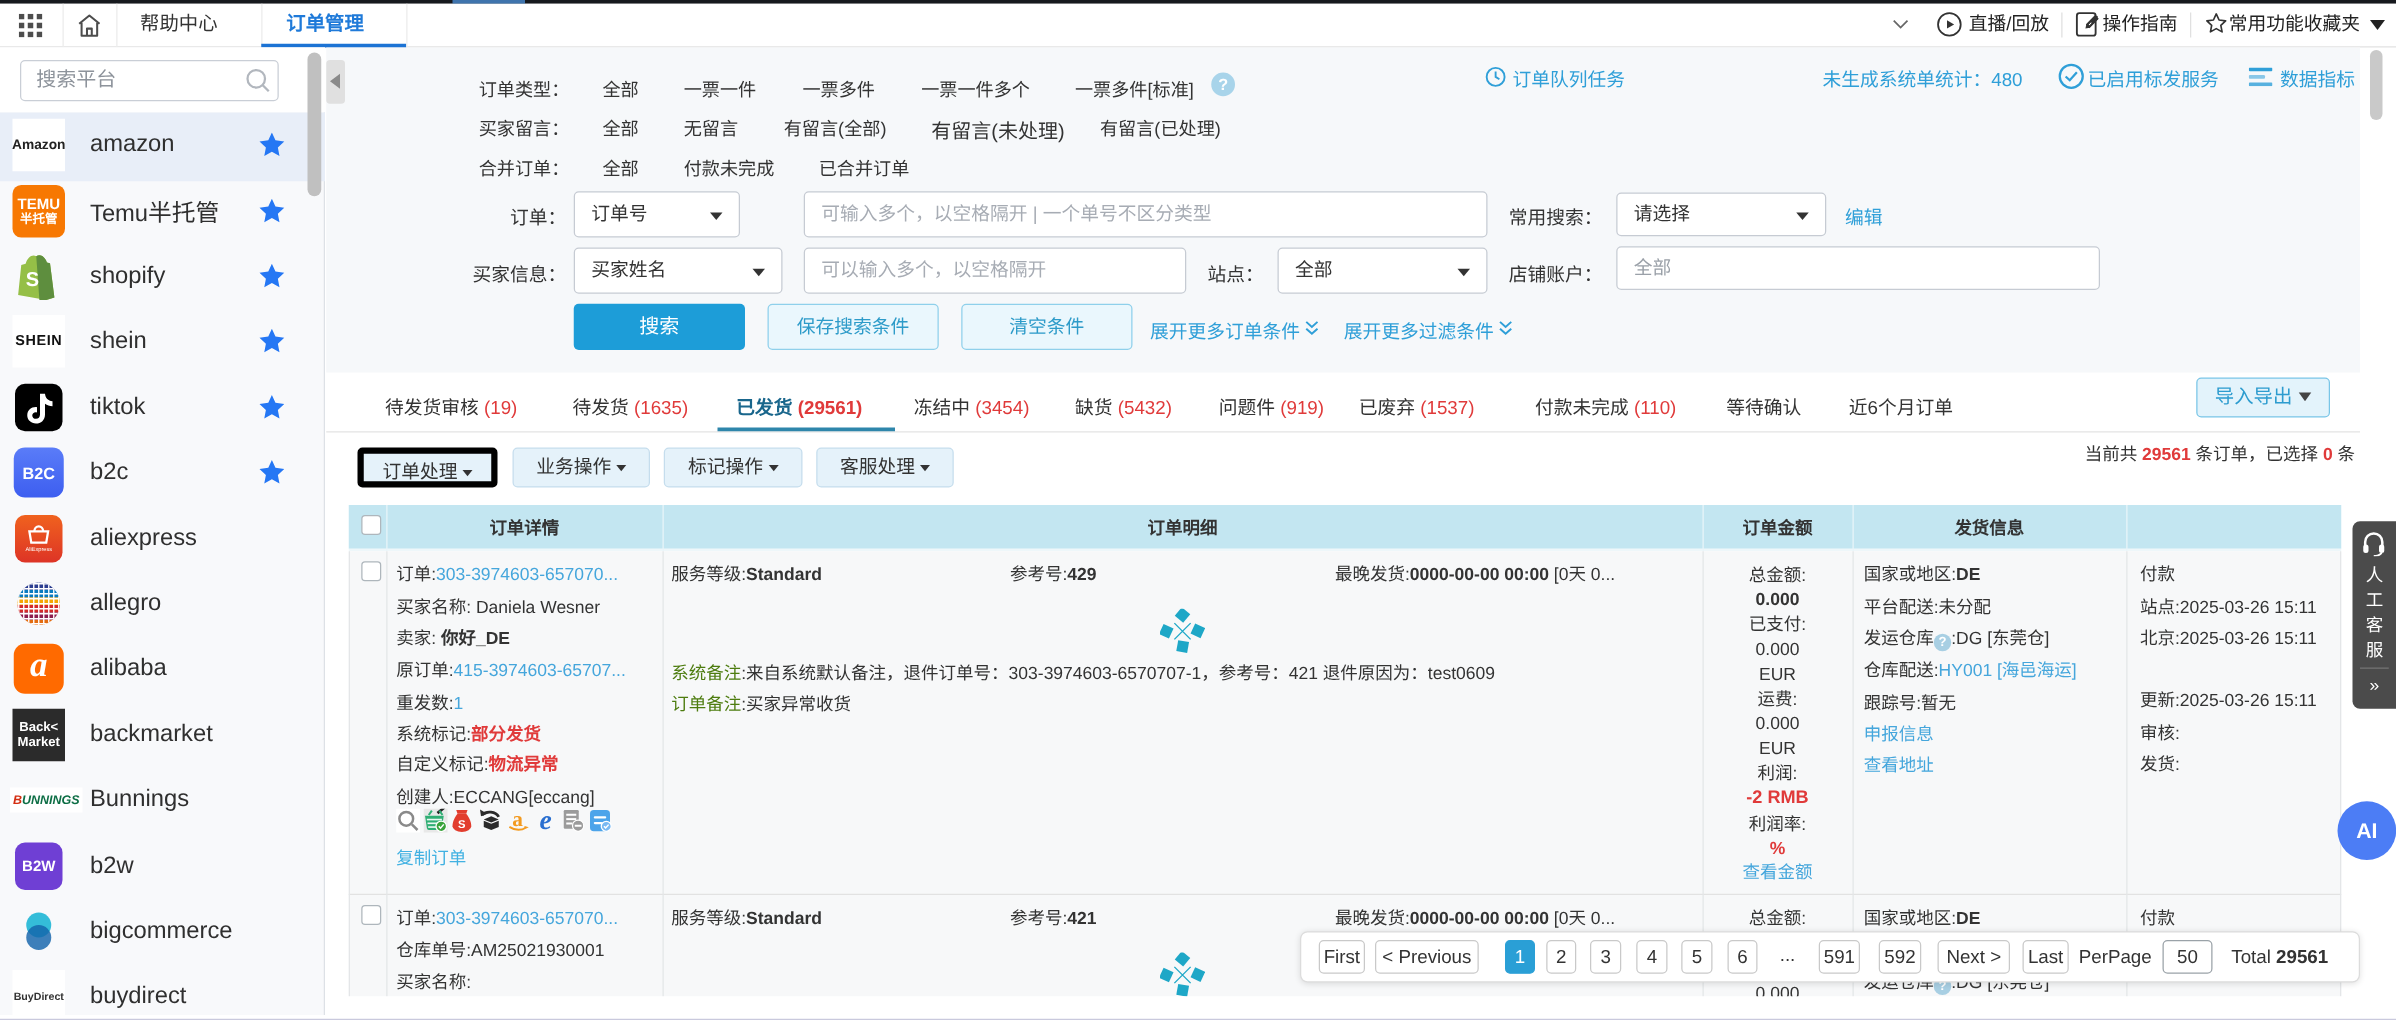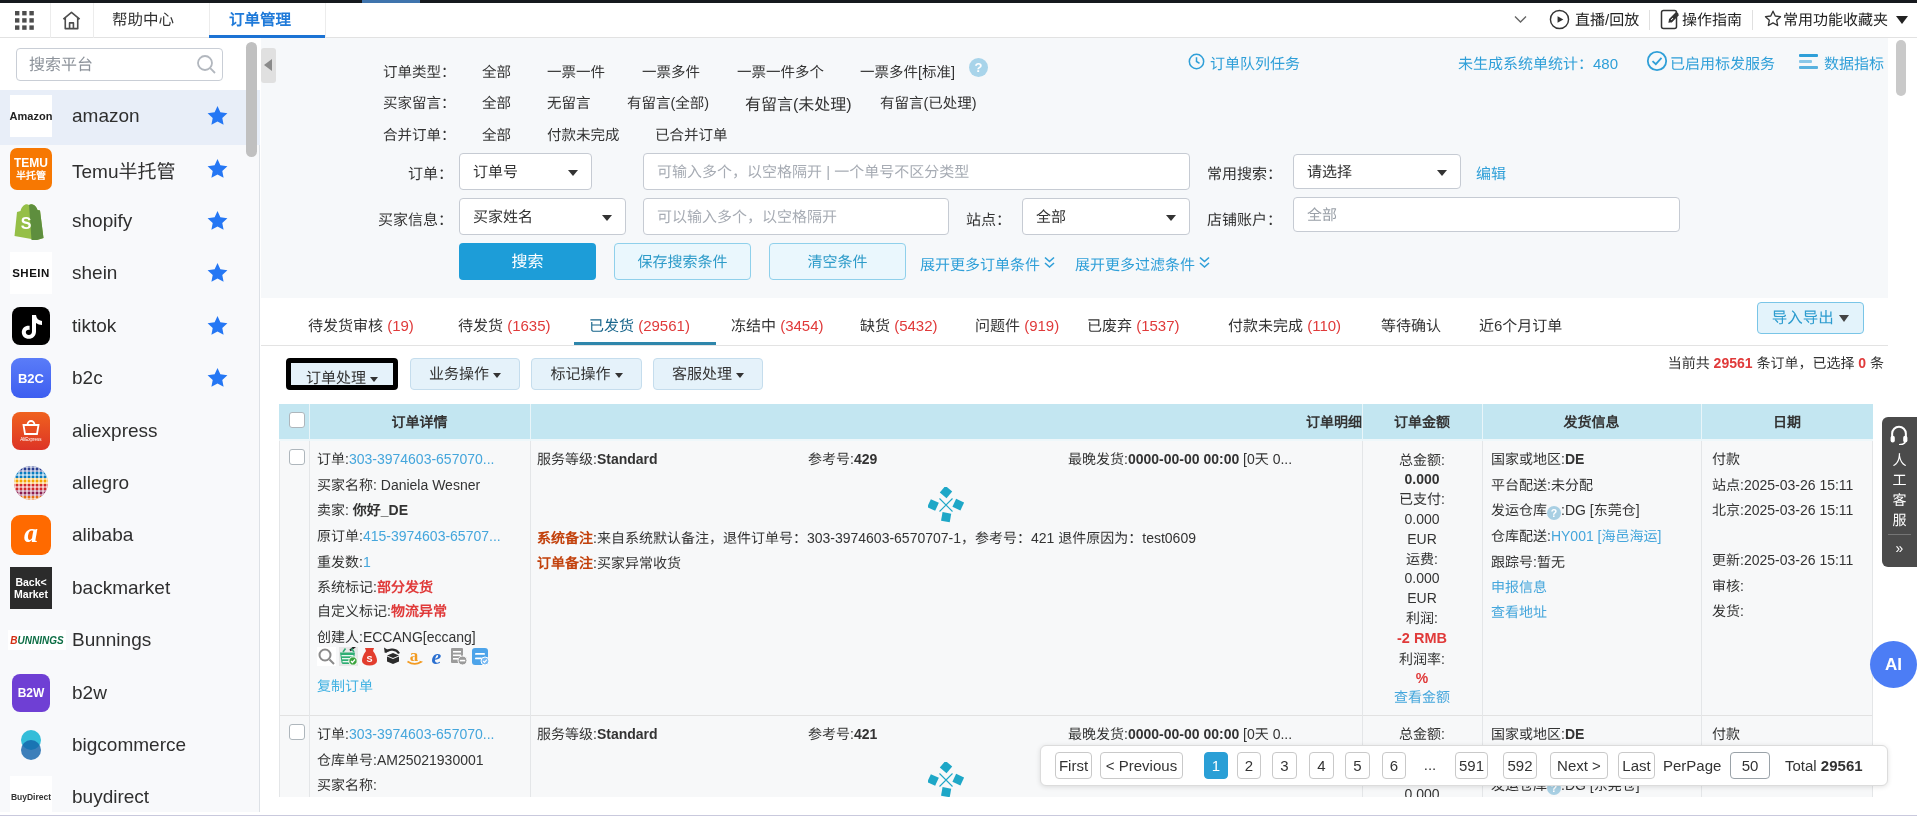--- a/index.html
+++ b/index.html
@@ -3,21 +3,21 @@
 <meta charset="utf-8">
 <title>订单管理</title>
 <style>
 *{margin:0;padding:0;box-sizing:border-box}
 html,body{width:1917px;height:819px;overflow:hidden;background:#fff;
   font-family:"Liberation Sans",sans-serif;color:#333;-webkit-font-smoothing:antialiased}
 .abs{position:absolute}
 .page{position:relative;width:1917px;height:819px;overflow:hidden}
 .lnk{color:#45a6dc}
 .red{color:#e03a3a}
-.grn{color:#c2410c;font-weight:bold}
+.grn{color:#4d7c0f;font-weight:normal}
 .b{font-weight:bold}
 .caret{display:inline-block;width:0;height:0;border-left:5px solid transparent;border-right:5px solid transparent;border-top:6px solid #333;vertical-align:middle}
 .sel{background:#fff;border:1px solid #c6cbd3;border-radius:4px;font-size:15px;color:#333}
 .sel .caret{position:absolute;right:13px;top:50%;margin-top:-2px}
 .inp{background:#fff;border:1px solid #c6cbd3;border-radius:4px;font-size:15px;color:#a7acb4;line-height:35px;padding-left:13px;white-space:nowrap;overflow:hidden}
 .fl{font-size:15px;color:#333;text-align:right}
 .tline{position:absolute;white-space:nowrap;font-size:14px;line-height:18px}
 </style>
 </head>
 <body>
@@ -292,45 +292,44 @@
       <path d="M2 1.5 L6.5 5.5 L11 1.5 M2 7 L6.5 11 L11 7"></path>
     </svg>
 <div class="abs" style="left:1075px;top:253px;font-size:15px;color:#2f9fd8">展开更多过滤条件</div>
 <svg class="abs" style="left:1198px;top:256px" width="13" height="13" viewBox="0 0 13 13" fill="none" stroke="#2f9fd8" stroke-width="1.6">
       <path d="M2 1.5 L6.5 5.5 L11 1.5 M2 7 L6.5 11 L11 7"></path>
     </svg>
 
 <div class="abs" style="left:261px;top:345px;width:1627px;height:1px;background:#e3e3e3"></div>
 <div class="abs" style="left:308px;top:314px;font-size:15px">待发货审核 <span class="red">(19)</span></div>
 <div class="abs" style="left:458px;top:314px;font-size:15px">待发货 <span class="red">(1635)</span></div>
-<div class="abs" style="left:589px;top:314px;font-size:15px;color:#19668c;font-weight:normal">已发货 <span class="red">(29561)</span></div>
+<div class="abs" style="left:589px;top:314px;font-size:15px;color:#19668c;font-weight:bold">已发货 <span class="red">(29561)</span></div>
 <div class="abs" style="left:574px;top:342px;width:142px;height:3px;background:#2e86ab"></div>
 <div class="abs" style="left:731px;top:314px;font-size:15px">冻结中 <span class="red">(3454)</span></div>
 <div class="abs" style="left:860px;top:314px;font-size:15px">缺货 <span class="red">(5432)</span></div>
 <div class="abs" style="left:975px;top:314px;font-size:15px">问题件 <span class="red">(919)</span></div>
 <div class="abs" style="left:1087px;top:314px;font-size:15px">已废弃 <span class="red">(1537)</span></div>
 <div class="abs" style="left:1228px;top:314px;font-size:15px">付款未完成 <span class="red">(110)</span></div>
 <div class="abs" style="left:1381px;top:314px;font-size:15px">等待确认</div>
 <div class="abs" style="left:1479px;top:314px;font-size:15px">近6个月订单</div>
 <div class="abs" style="left:1757px;top:302px;width:107px;height:32px;background:#e3f3fb;border:1px solid #79c5e7;border-radius:4px;color:#2d9ccf;font-size:15.5px;text-align:center;line-height:30px">导入导出 <span class="caret" style="border-top-color:#444;margin-left:1px;border-top-width:7px"></span></div>
 
 <div class="abs" style="left:1384px;top:352px;width:500px;font-size:14px;text-align:right">当前共 <span class="red b">29561</span> 条订单，已选择 <span class="red b">0</span> 条</div>
 <div class="abs" style="left:286px;top:358px;width:112px;height:32px;background:#e5f2fa;border:5px solid #000000;border-radius:4px;font-size:15px;text-align:center;line-height:30px">订单处理 <span class="caret" style="border-top-width:5px;border-left-width:4px;border-right-width:4px"></span></div>
 <div class="abs" style="left:410px;top:358px;width:110px;height:32px;background:#e5f2fa;border:1px solid #c5dded;border-radius:4px;font-size:15px;text-align:center;line-height:30px">业务操作 <span class="caret" style="border-top-width:5px;border-left-width:4px;border-right-width:4px"></span></div>
 <div class="abs" style="left:531px;top:358px;width:111px;height:32px;background:#e5f2fa;border:1px solid #c5dded;border-radius:4px;font-size:15px;text-align:center;line-height:30px">标记操作 <span class="caret" style="border-top-width:5px;border-left-width:4px;border-right-width:4px"></span></div>
 <div class="abs" style="left:653px;top:358px;width:110px;height:32px;background:#e5f2fa;border:1px solid #c5dded;border-radius:4px;font-size:15px;text-align:center;line-height:30px">客服处理 <span class="caret" style="border-top-width:5px;border-left-width:4px;border-right-width:4px"></span></div>
 
 <div class="abs" style="left:279px;top:404px;width:1594px;height:35px;background:#c3e6f1"></div>
     <div class="abs" style="left:279px;top:439px;width:1594px;height:2px;background:#eef7fa"></div>
 <div class="abs" style="left:289px;top:412px;width:16px;height:16px;background:#fff;border:1px solid #aeb6bc;border-radius:3px"></div>
 <div class="abs b" style="left:309px;top:404px;width:221px;height:37px;line-height:37px;text-align:center;font-size:14px">订单详情</div>
-<div class="abs b" style="left:530px;top:404px;width:832px;height:37px;line-height:37px;text-align:right;font-size:14px">订单明细</div>
+<div class="abs b" style="left:530px;top:404px;width:832px;height:37px;line-height:37px;text-align:center;font-size:14px">订单明细</div>
 <div class="abs b" style="left:1362px;top:404px;width:120px;height:37px;line-height:37px;text-align:center;font-size:14px">订单金额</div>
 <div class="abs b" style="left:1482px;top:404px;width:219px;height:37px;line-height:37px;text-align:center;font-size:14px">发货信息</div>
-<div class="abs b" style="left:1701px;top:404px;width:172px;height:37px;line-height:37px;text-align:center;font-size:14px">日期</div>
 <div class="abs" style="left:309px;top:404px;width:1px;height:37px;background:#e9f5f9"></div>
     <div class="abs" style="left:530px;top:404px;width:1px;height:37px;background:#e9f5f9"></div>
     <div class="abs" style="left:1362px;top:404px;width:1px;height:37px;background:#e9f5f9"></div>
     <div class="abs" style="left:1482px;top:404px;width:1px;height:37px;background:#e9f5f9"></div>
     <div class="abs" style="left:1701px;top:404px;width:1px;height:37px;background:#e9f5f9"></div>
 
 <div class="abs" style="left:279px;top:441px;width:1594px;height:275px;background:#f7f8f9;border-bottom:1px solid #e2e2e2"></div>
 <div class="abs" style="left:289px;top:449px;width:16px;height:16px;background:#fff;border:1px solid #aeb6bc;border-radius:3px"></div>
 <div class="abs" style="left:309px;top:441px;width:1px;height:275px;background:#e4e6e8"></div>
     <div class="abs" style="left:530px;top:441px;width:1px;height:275px;background:#e4e6e8"></div>

